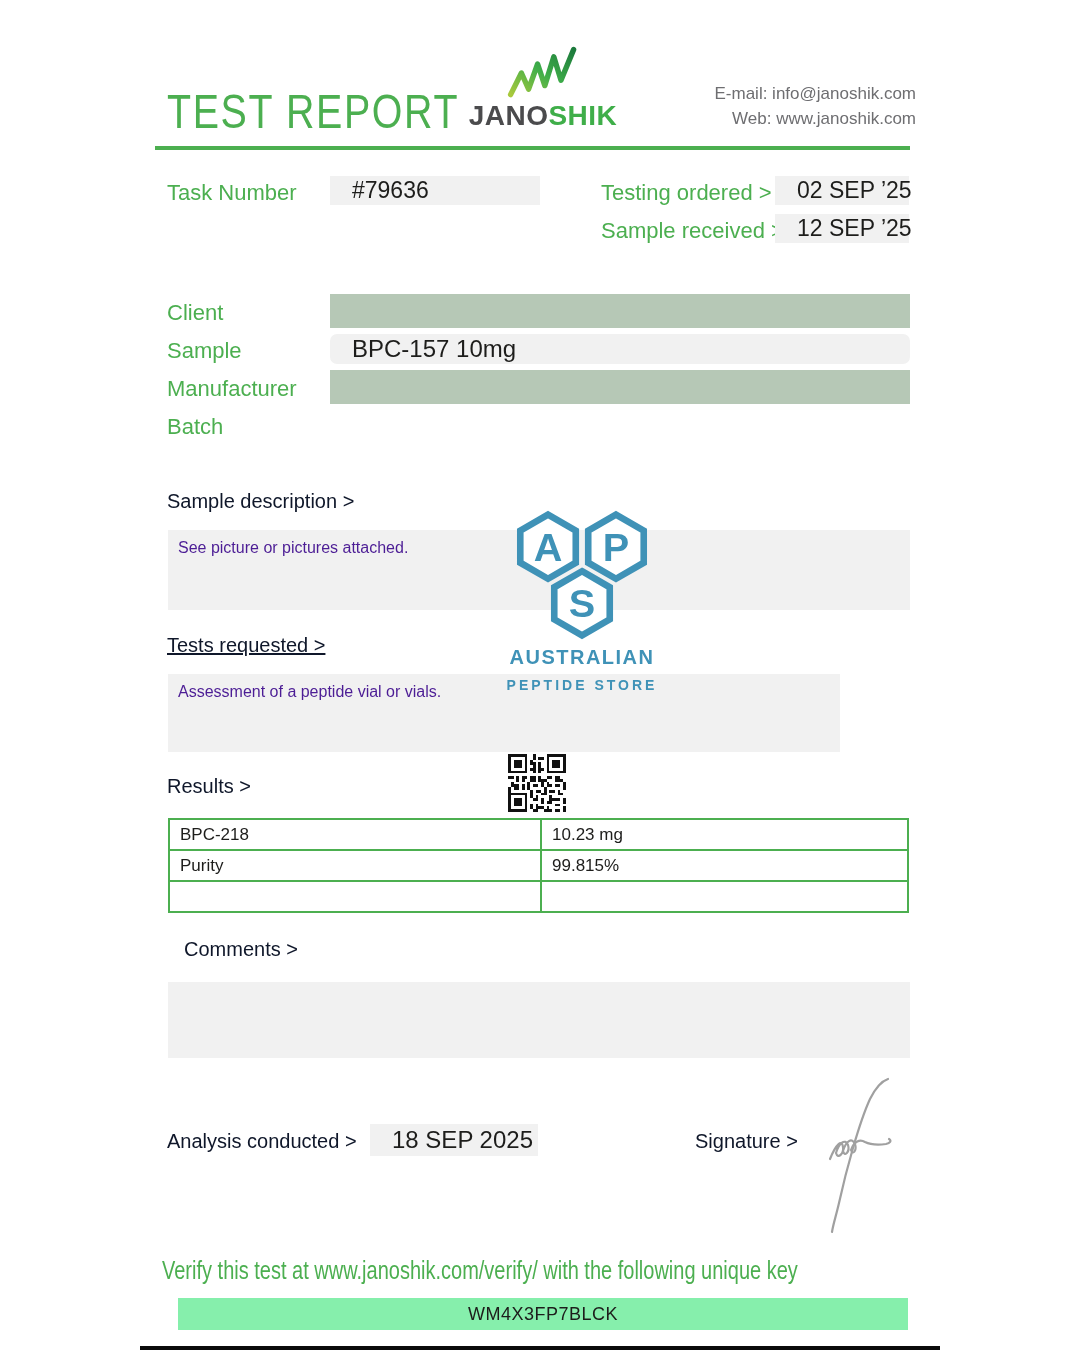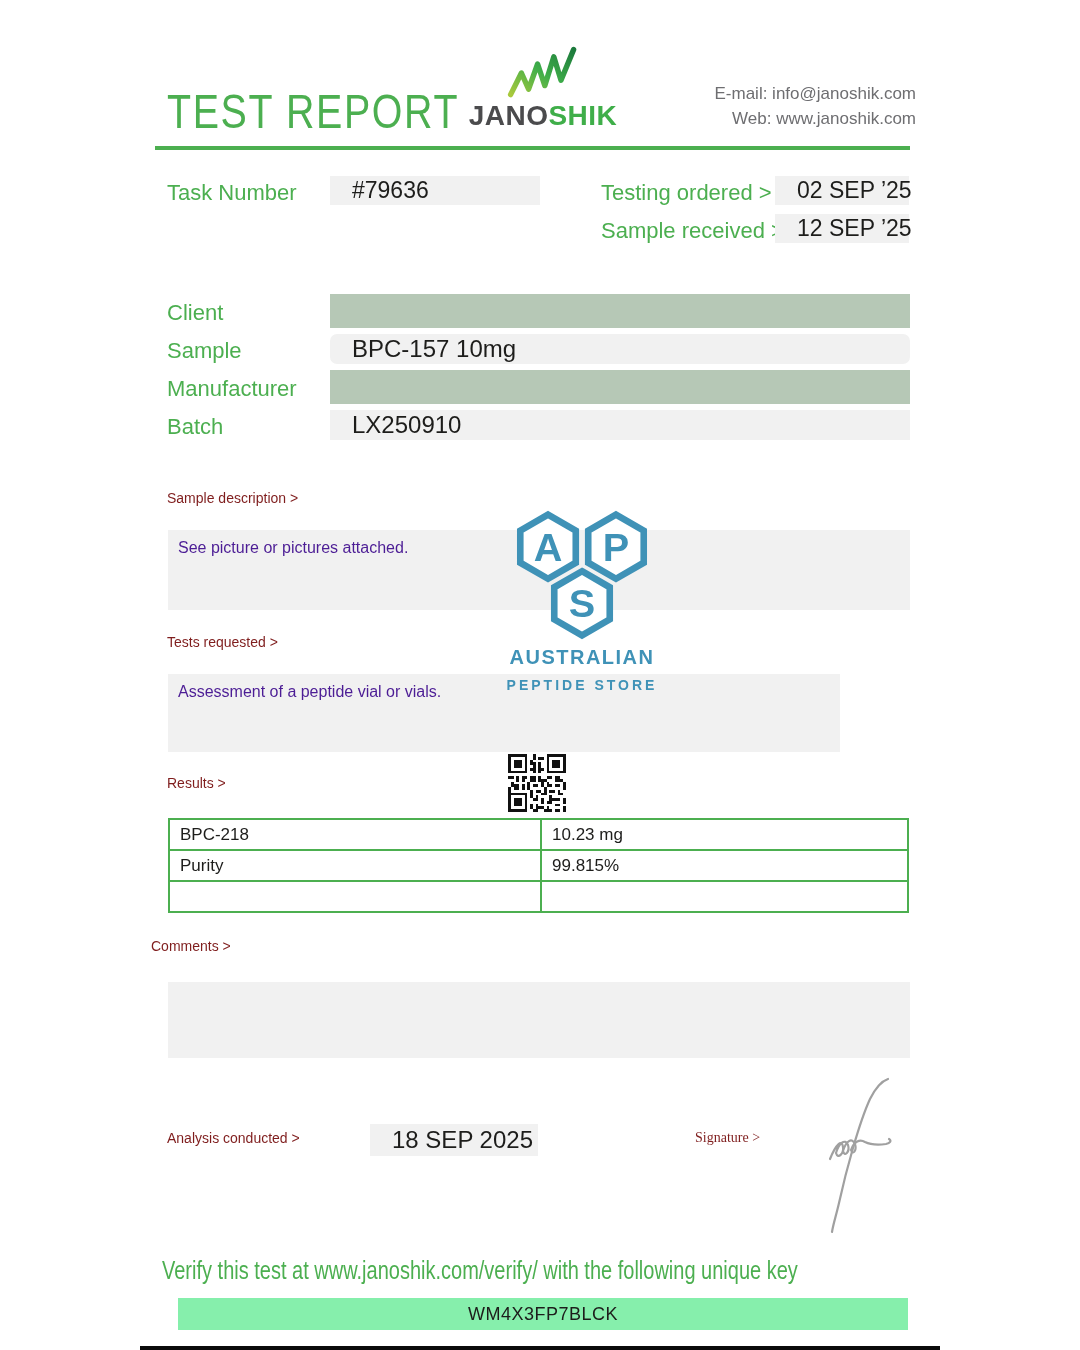--- a/index.html
+++ b/index.html
@@ -4,21 +4,21 @@
 <style>
   * { margin:0; padding:0; box-sizing:border-box; }
   html,body { background:#ffffff; }
   .page {
     position:relative; width:1080px; height:1350px; overflow:hidden;
     background:#ffffff; font-family:"Liberation Sans", sans-serif;
     color:#1d1d1b;
   }
   .abs { position:absolute; }
   .lbl { font-size:22px; color:#4caf50; white-space:nowrap; }
-  .lbl-sm { font-size:14px; color:#7f1d1d; white-space:nowrap; }
+  .lbl-sm { font-size:20px; color:#0f172a; white-space:nowrap; }
   .valbox {
     background:#f1f1f1; color:#1d1d1b; font-size:23px;
     display:flex; align-items:center; padding-left:22px; white-space:nowrap;
   }
   .redact { background:#b6c8b6; }
   .graybox { background:#f1f1f1; font-size:16px; color:#4c1d95; padding:9px 10px; }
   .cond { display:inline-block; transform:scaleX(0.82); transform-origin:0 50%; white-space:nowrap; }
   .title { font-size:48px; letter-spacing:2px; color:#4caf50; font-weight:400; }
   .rule { background:#4caf50; }
   .contact { font-size:17px; color:#6e6e71; text-align:right; line-height:25px; white-space:nowrap; }
@@ -83,21 +83,20 @@
   <div class="abs lbl" style="left:167px; top:300px;">Client</div>
   <div class="abs redact" style="left:330px; top:294px; width:580px; height:34px;"></div>
 
   <div class="abs lbl" style="left:167px; top:338px;">Sample</div>
   <div class="abs valbox" style="left:330px; top:334px; width:580px; height:30px; font-size:24px;border-radius:7px;">BPC-157 10mg</div>
 
   <div class="abs lbl" style="left:167px; top:376px;">Manufacturer</div>
   <div class="abs redact" style="left:330px; top:370px; width:580px; height:34px;"></div>
 
   <div class="abs lbl" style="left:167px; top:414px;">Batch</div>
-  <div class="abs valbox" style="left:330px; top:410px; width:580px; height:30px; font-size:24px;">LX250910</div>
 
   <div class="abs lbl-sm" style="left:167px; top:490px;">Sample description &gt;</div>
   <div class="abs graybox" style="left:168px; top:530px; width:742px; height:80px;">
     <span>See picture or pictures attached.</span>
   </div>
 
   <div class="abs wm" style="left:506px; top:508px; width:152px; z-index:5;">
     <svg width="152" height="134" viewBox="0 0 160 142">
       <g stroke="#3f92b7" stroke-width="7" fill="#ffffff">
         <polygon points="44,7 73.4,24 73.4,58 44,75 14.6,58 14.6,24"></polygon>
@@ -107,21 +106,21 @@
       <g fill="#3f92b7" font-family="Liberation Sans, sans-serif" font-weight="bold" font-size="42" text-anchor="middle">
         <text x="44" y="56">A</text>
         <text x="116" y="56">P</text>
         <text x="80" y="116">S</text>
       </g>
     </svg>
     <div class="wm-l1">AUSTRALIAN</div>
     <div class="wm-l2">PEPTIDE STORE</div>
   </div>
 
-  <div class="abs lbl-sm" style="left:167px; top:634px;">Tests requested &gt;</div>
+  <div class="abs lbl-sm" style="left:167px; top:634px;text-decoration:underline;">Tests requested &gt;</div>
   <div class="abs graybox" style="left:168px; top:674px; width:672px; height:78px;">
     <span>Assessment of a peptide vial or vials.</span>
   </div>
 
   <div class="abs" style="left:508px; top:754px;">
     <svg width="58" height="58" viewBox="0 0 21 21" shape-rendering="crispEdges">
       <rect width="21" height="21" fill="#ffffff"></rect>
       <g fill="#111111">
         <rect x="0" y="0" width="7" height="7"></rect>
           <rect x="14" y="0" width="7" height="7"></rect>
@@ -159,29 +158,29 @@
         <td>Purity</td>
         <td>99.815%</td>
       </tr>
       <tr>
         <td></td>
         <td></td>
       </tr>
     </tbody>
   </table>
 
-  <div class="abs lbl-sm" style="left:151px; top:938px;text-align:right;">Comments &gt;</div>
+  <div class="abs lbl-sm" style="left:184px; top:938px;text-align:right;">Comments &gt;</div>
   <div class="abs graybox" style="left:168px; top:982px; width:742px; height:76px;">
     <span></span>
   </div>
 
   <div class="abs lbl-sm" style="left:167px; top:1130px;">Analysis conducted &gt;</div>
   <div class="abs valbox" style="left:370px; top:1124px; width:168px; height:32px; font-size:24px;">18 SEP 2025</div>
 
-  <div class="abs lbl-sm" style="left:695px; top:1130px;font-family:Liberation Serif, serif;">Signature &gt;</div>
+  <div class="abs lbl-sm" style="left:695px; top:1130px;">Signature &gt;</div>
 
   <svg class="abs" style="left:812px; top:1073px;" width="95" height="165" viewBox="0 0 95 165">
     <g fill="none" stroke="#a0a0a0" stroke-width="2.2" stroke-linecap="round" stroke-linejoin="round">
       <path d="M76 6 C 70 8, 64 14, 58 26 C 47 50, 34 98, 27 130 C 24 143, 21 152, 20 159"></path>
       <path d="M18 86 C 24 71, 30 66, 31 74 C 32 80, 26 87, 24 80 C 27 70, 33 65, 36 72 C 38 78, 33 85, 31 78 C 34 68, 40 64, 43 71 C 45 77, 41 83, 39 77 C 42 68, 48 66, 53 69 C 59 72, 66 72, 74 71 C 78 70, 80 68, 77 66"></path>
     </g>
   </svg>
 
   <div class="abs" style="left:162px; top:1256px;">
     <span class="cond verify" style="transform:scaleX(0.8);">Verify this test at www.janoshik.com/verify/ with the following unique key</span>

